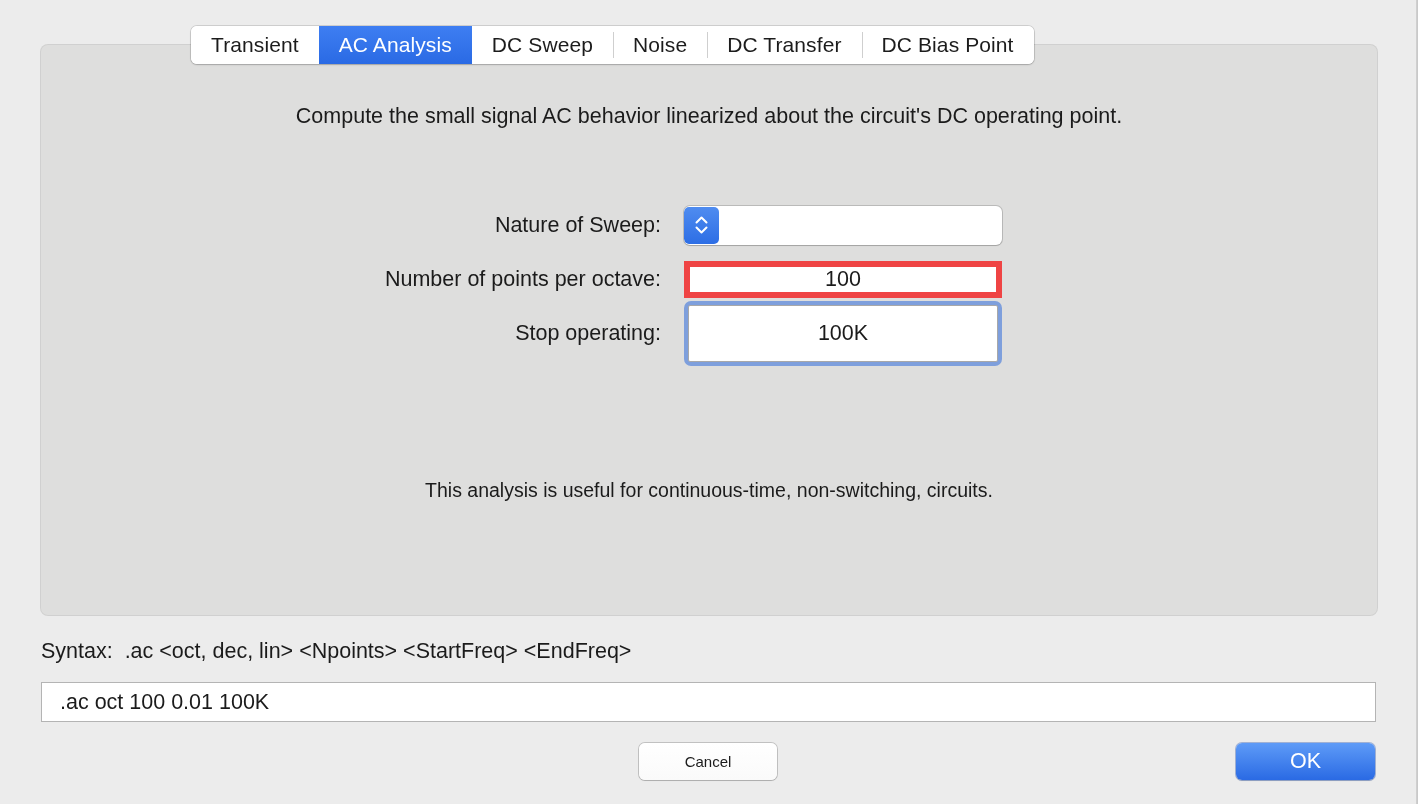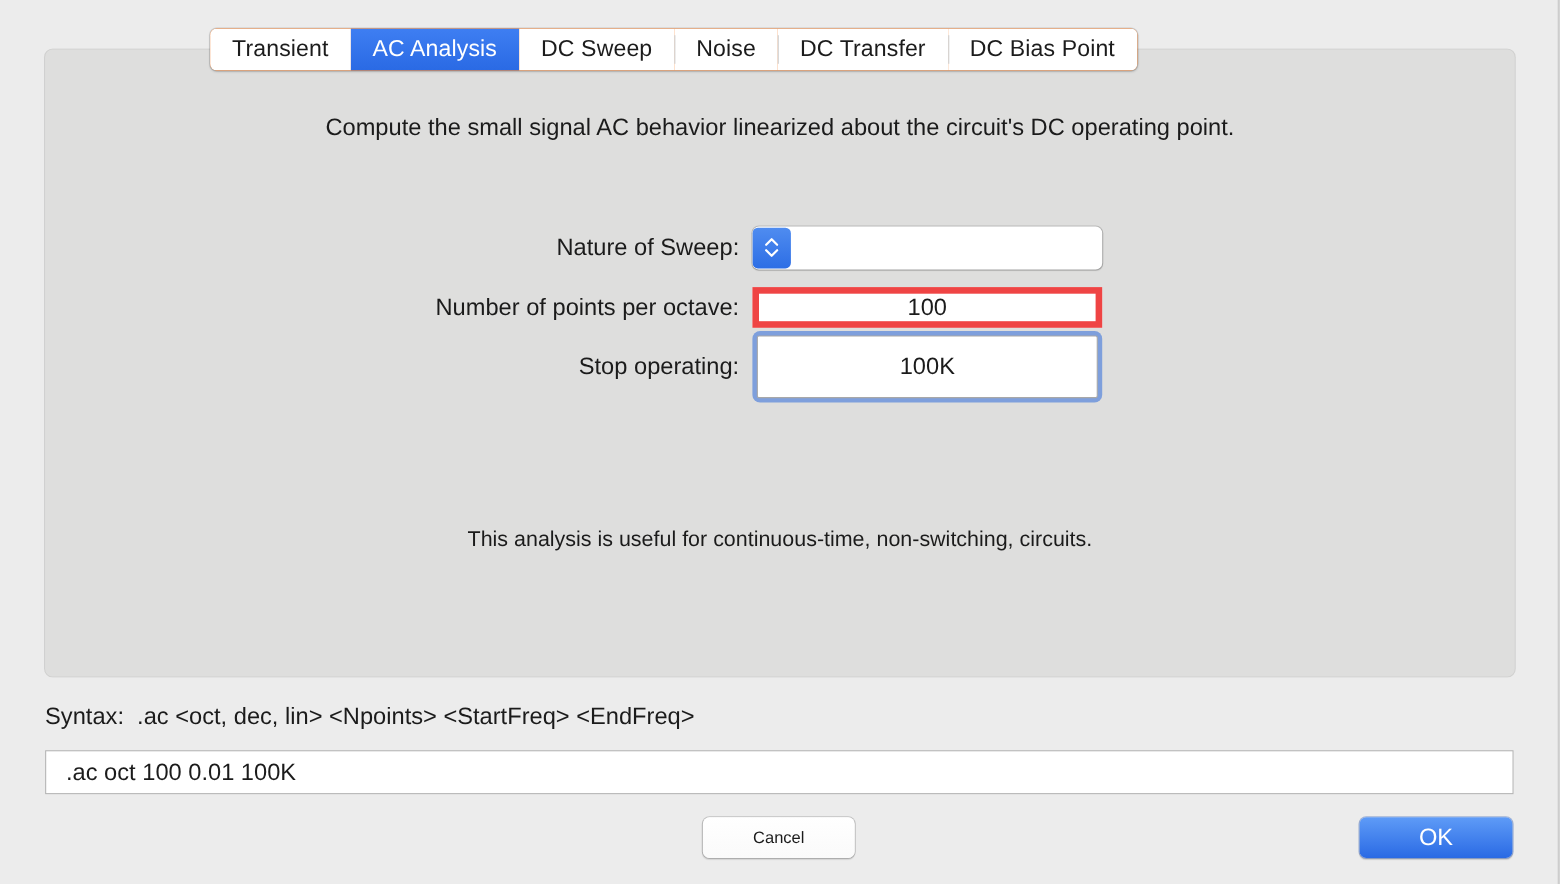--- a/index.html
+++ b/index.html
@@ -29,21 +29,21 @@
   }
 
   
   .tabbar {
     position: absolute;
     top: 26px;
     left: 191px;
     height: 38px;
     display: flex;
     align-items: stretch;
-    background: #f97316;
+    background: #ffffff;
     border-radius: 6px;
     box-shadow: 0 0 0 1px rgba(0,0,0,0.12), 0 1px 2px rgba(0,0,0,0.16);
     z-index: 5;
     overflow: hidden;
   }
 
   .tab {
     display: flex;
     align-items: center;
     justify-content: center;
@@ -117,21 +117,21 @@
   .row {
     display: flex;
     align-items: center;
     height: 54px;
     margin-bottom: 0px;
   }
 
   .row .label {
     width: 644px;
     text-align: right;
-    padding-right: 12px;
+    padding-right: 23px;
     font-size: 21.5px;
     color: #1b1b1b;
     white-space: nowrap;
   }
 
   .row .control {
     width: 318px;
     display: flex;
     align-items: center;
   }

